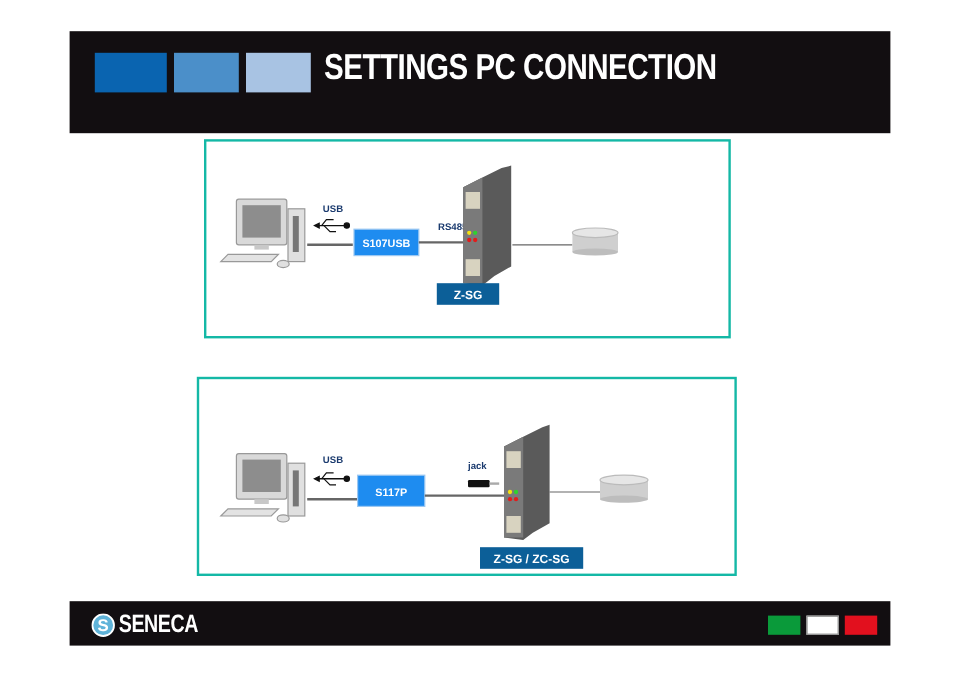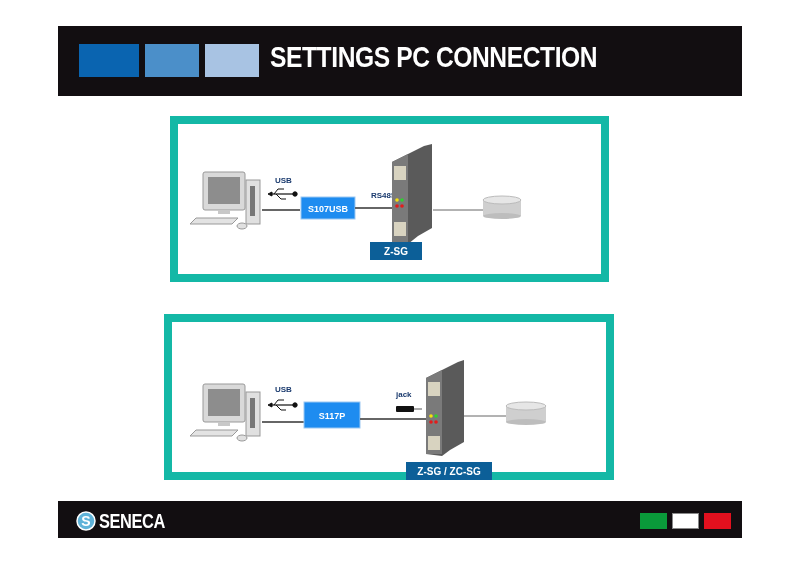--- a/index.html
+++ b/index.html
@@ -1,23 +1,23 @@
 <!DOCTYPE html>
 <html><head>
 <meta charset="utf-8">
 <style>
   html, body { margin:0; padding:0; background:#ffffff; }
   body { width:800px; height:565px; position:relative; overflow:hidden; font-family:"Liberation Sans", sans-serif; }
-  .header { position:absolute; left:58px; top:26px; width:684px; height:70px; background:#120e11; }
+  .header { position:absolute; left:58px; top:26px; width:684px; height:85px; background:#120e11; }
   .sq { position:absolute; top:18px; height:33px; }
   .sq1 { left:21px; width:60px; }
   .sq2 { left:87px; width:54px; }
   .sq3 { left:147px; width:54px; }
   .title { position:absolute; left:212px; top:14px; font-family:"Liberation Sans", sans-serif; font-weight:bold; font-size:30px; color:#ffffff; letter-spacing:-0.5px; transform:scaleX(0.82); transform-origin:left center; white-space:nowrap; }
-  .panel { position:absolute; border:8px solid #14b8a6; background:#fff; box-sizing:border-box; }
+  .panel { position:absolute; border:2px solid #14b8a6; background:#fff; box-sizing:border-box; }
   .panel1 { left:170px; top:116px; width:439px; height:166px; }
   .panel2 { left:164px; top:314px; width:450px; height:166px; }
   .panel svg { position:absolute; left:0; top:0; }
   .box-label { font-family:"Liberation Sans", sans-serif; font-weight:bold; fill:#ffffff; }
   .small-label { font-family:"Liberation Sans", sans-serif; font-weight:bold; fill:#1a3a6e; font-size:8px; }
   .footer { position:absolute; left:58px; top:501px; width:684px; height:37px; background:#120e11; }
   .logo { position:absolute; left:18px; top:8px; display:flex; align-items:center; }
   .logo-icon { width:20px; height:20px; }
   .logo-text { color:#fff; font-weight:bold; font-size:21px; margin-left:3px; transform:scaleX(0.78); transform-origin:left center; letter-spacing:-0.5px; }
   .flag { position:absolute; top:12px; width:27px; height:16px; }

